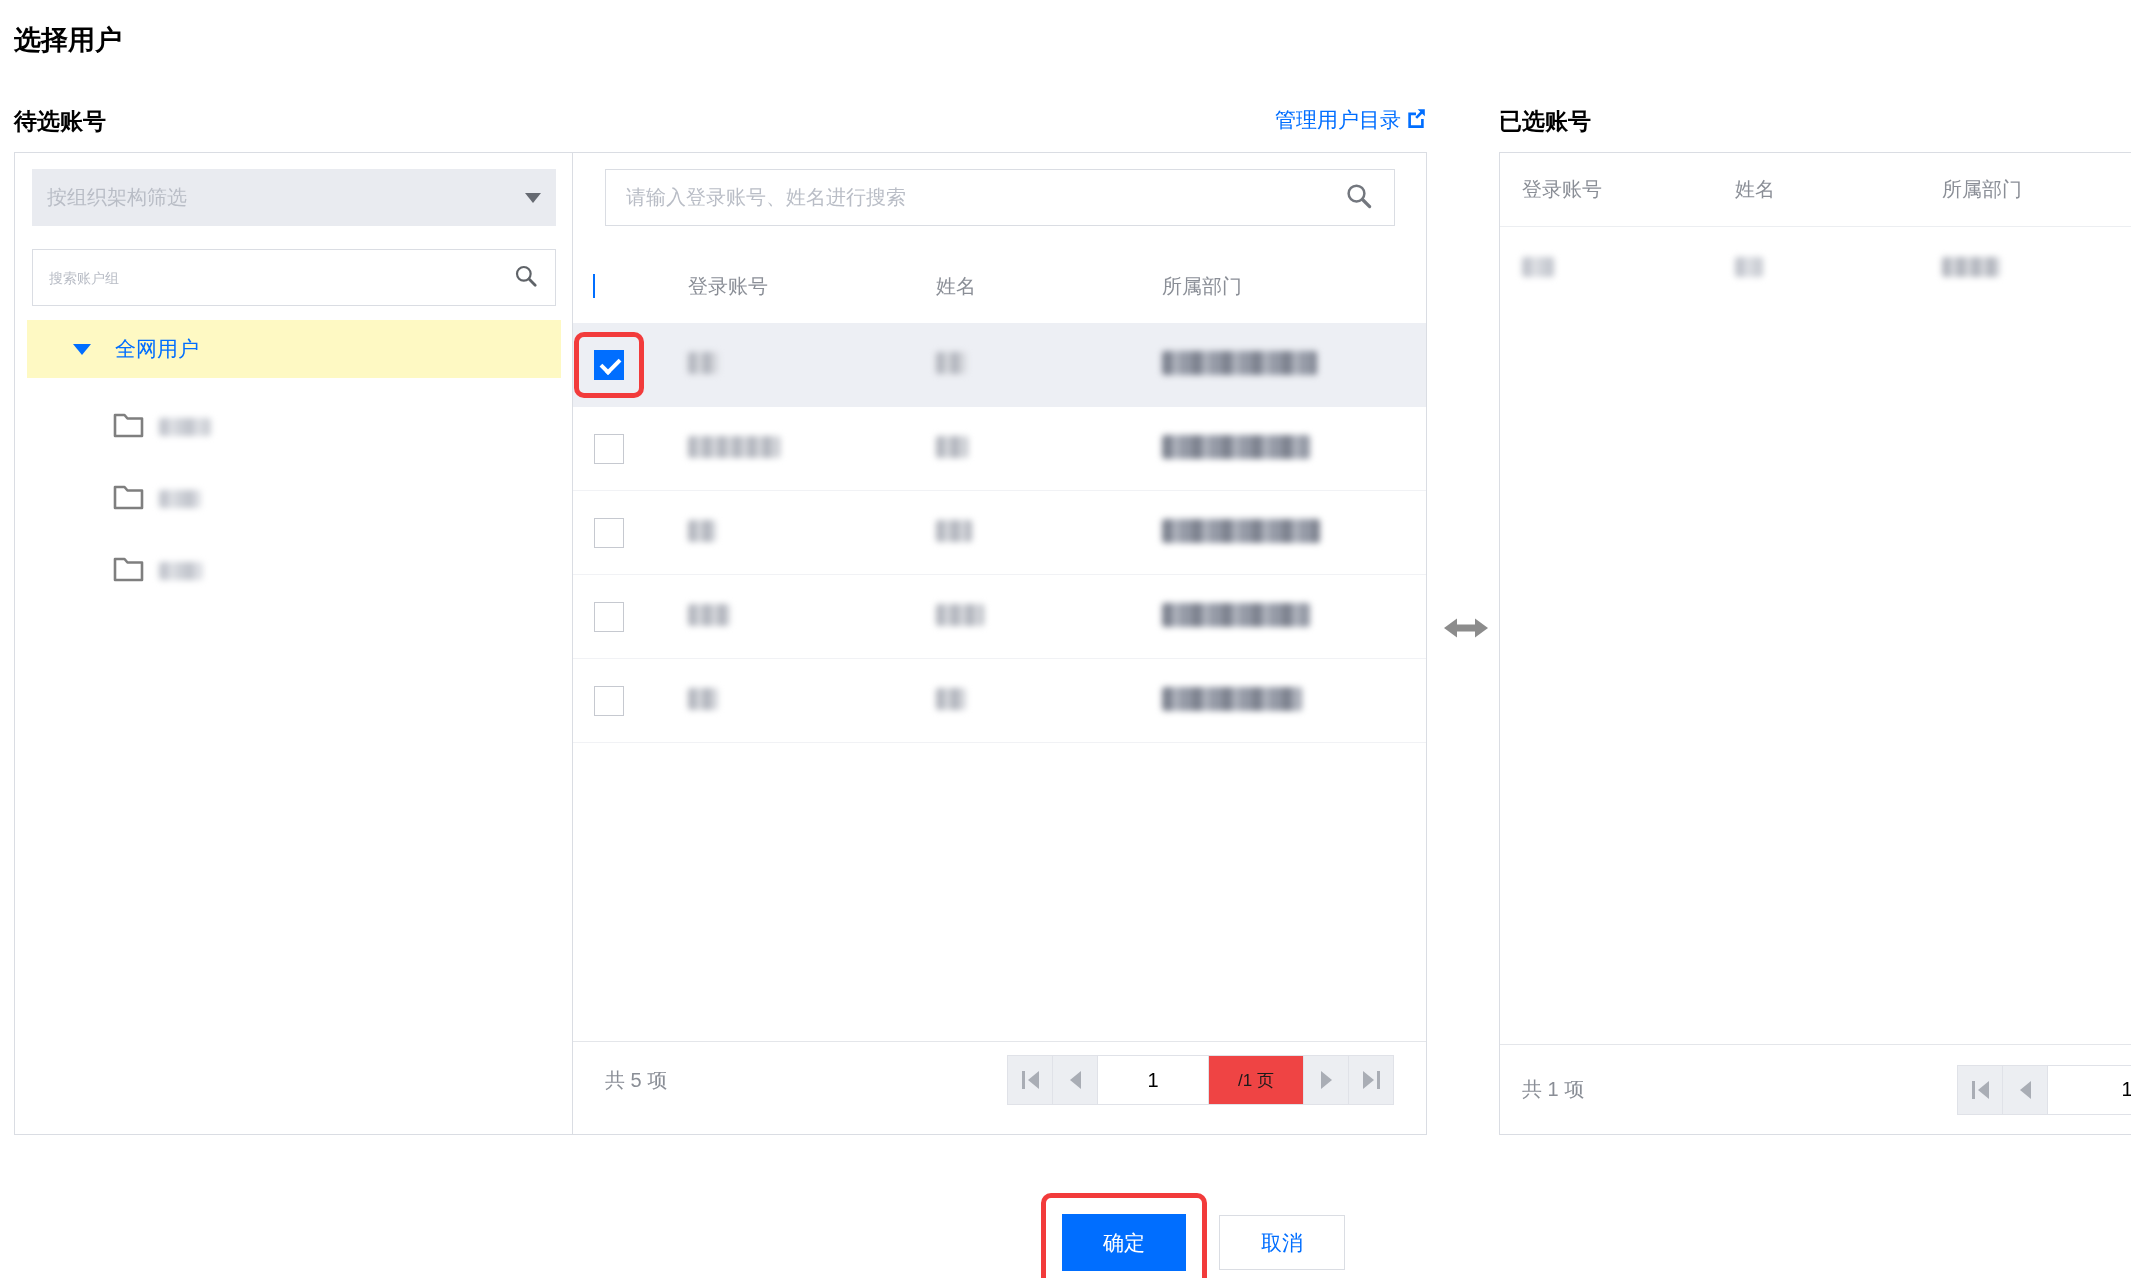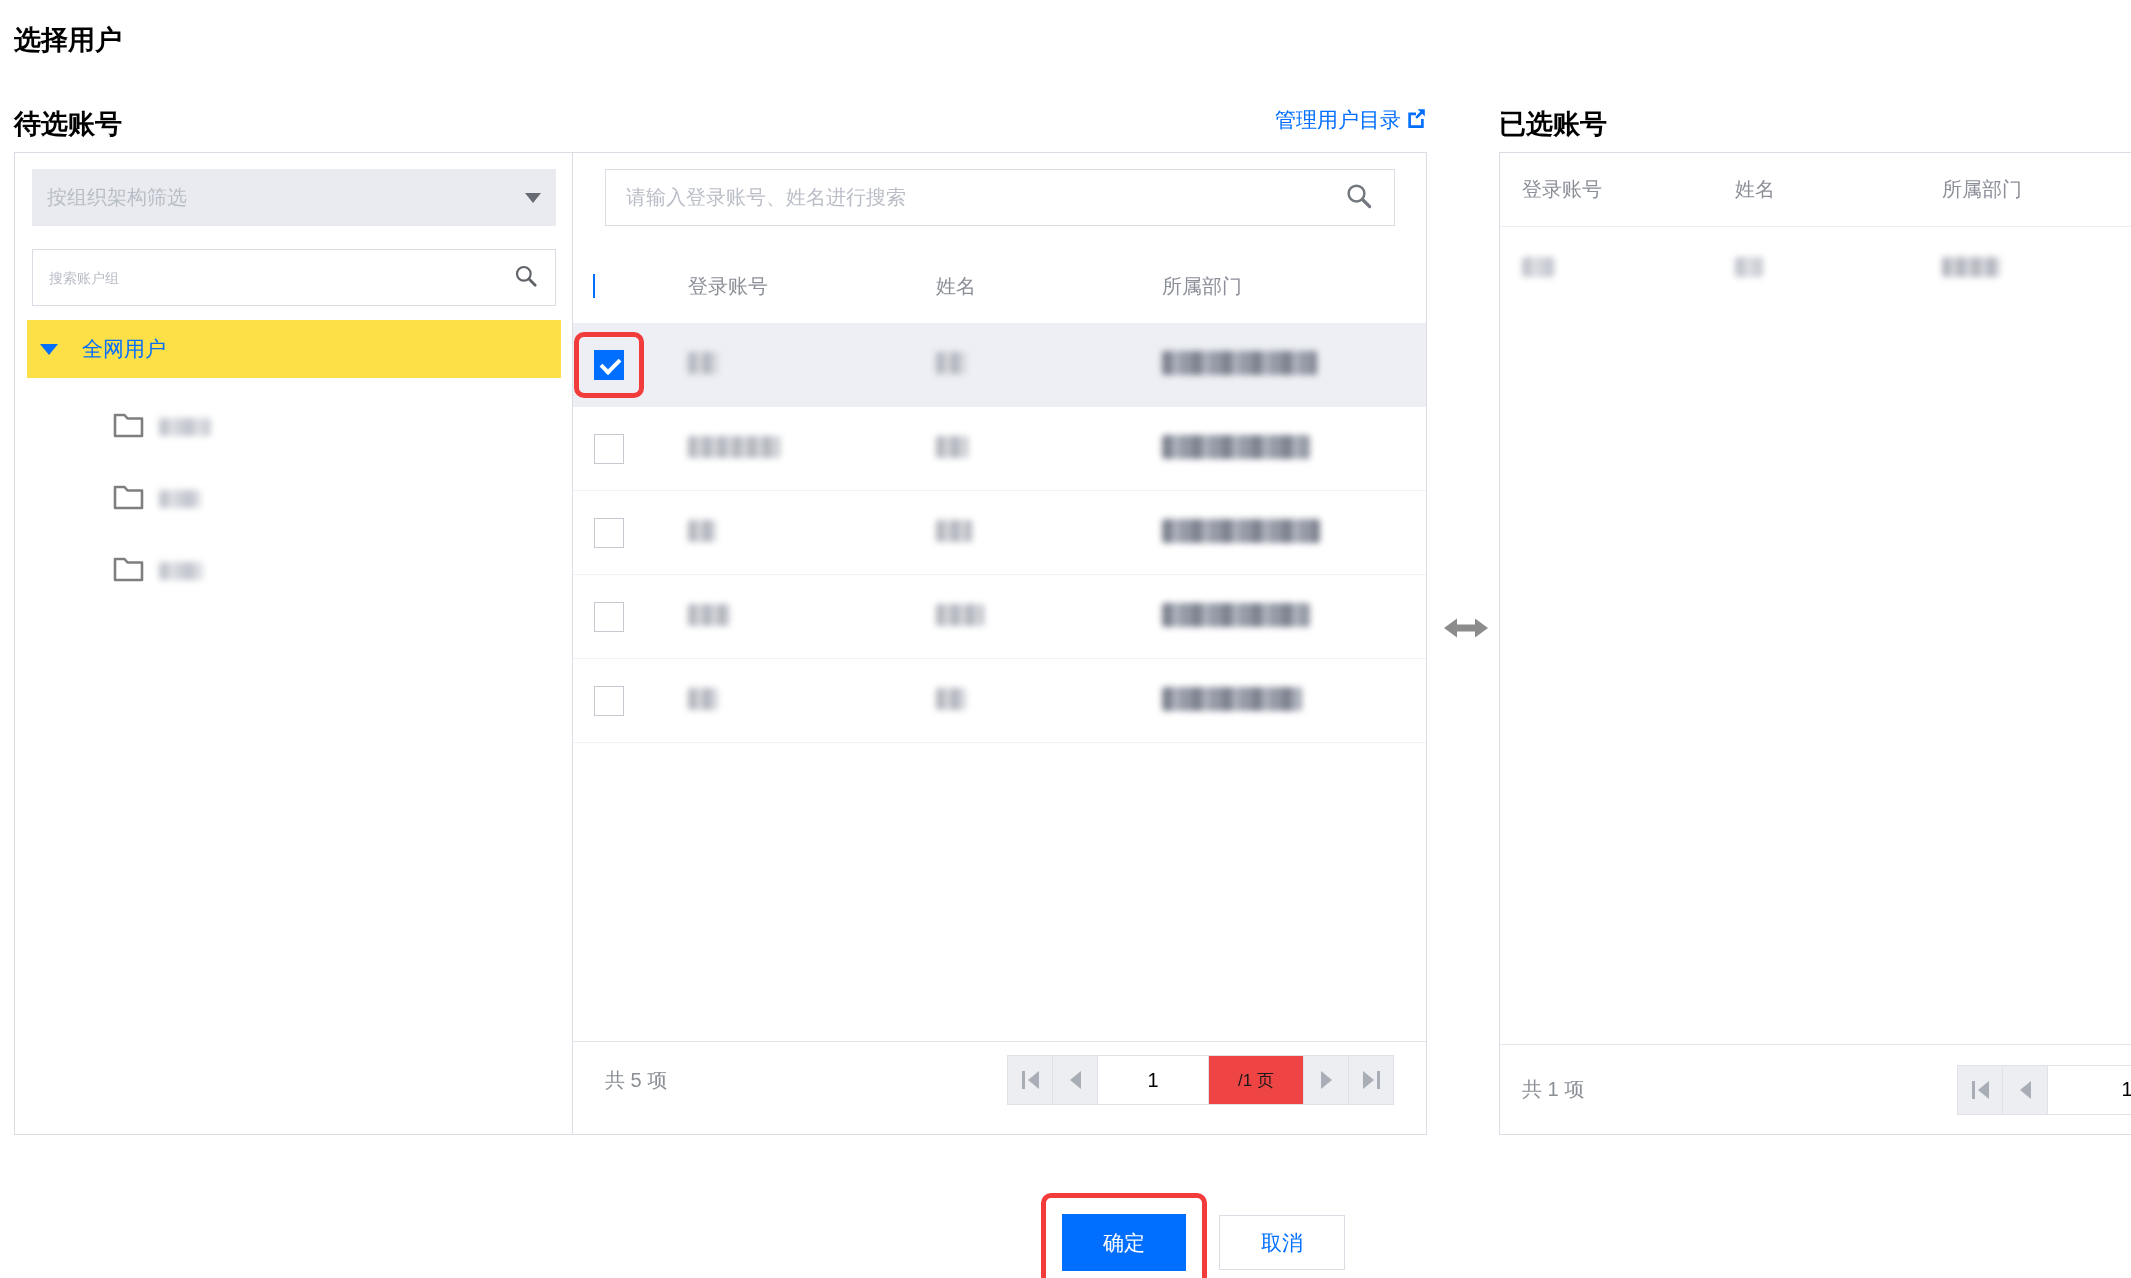--- a/index.html
+++ b/index.html
@@ -2,21 +2,21 @@
 <html><head>
 <meta charset="utf-8">
 <style>
   * { margin:0; padding:0; box-sizing:border-box; }
   html,body { width:2131px; height:1278px; overflow:hidden; background:#fff;
               font-family:"Liberation Sans", sans-serif; color:#000; }
   body { position:relative; }
 
   
   .page-title { position:absolute; left:14px; top:22px; font-size:27px; font-weight:700; }
-  .sec-label  { position:absolute; top:106px; font-size:27px; font-weight:600; }
+  .sec-label  { position:absolute; top:106px; font-size:23px; font-weight:600; }
   .sec-left   { left:14px; }
   .sec-right  { left:1499px; }
   .manage-link{ position:absolute; top:106px; right:704px; font-size:21px; color:#006eff;
                 display:flex; align-items:center; gap:4px; cursor:pointer; }
 
   
   .container { position:absolute; left:14px; top:152px; width:1413px; height:983px;
                border:1px solid #dadde3; display:flex; }
   .pane-left { width:558px; border-right:1px solid #dadde3; position:relative; }
   .pane-mid  { flex:1; position:relative; }
@@ -29,22 +29,22 @@
                 border-left:8px solid transparent; border-right:8px solid transparent;
                 border-top:10px solid #666a72; }
   .grp-search { position:absolute; left:17px; top:96px; width:524px; height:57px;
                 background:#fff; border:1px solid #dadde3; display:flex; align-items:center;
                 padding:0 16px; }
   .grp-search input { flex:1; border:none; outline:none; font-size:14px; color:#333;
                 font-family:inherit; }
   .grp-search input::placeholder { color:#b9bdc6; }
 
   .tree-root { position:absolute; left:12px; top:167px; width:534px; height:58px;
-               background:#fde047; display:flex; align-items:center; gap:24px;
-               padding-left:13px; cursor:pointer; }
+               background:#fef9c3; display:flex; align-items:center; gap:24px;
+               padding-left:46px; cursor:pointer; }
   .tree-root .tri { width:0; height:0; border-left:9px solid transparent;
                border-right:9px solid transparent; border-top:11px solid #006eff; }
   .tree-root .lbl { font-size:21px; color:#006eff; }
   .tree-folders { position:absolute; left:0; top:238px; width:558px; }
   .folder-item { height:72px; display:flex; align-items:center; gap:15px;
                padding-left:98px; cursor:pointer; }
 
   
   .user-search { position:absolute; left:32px; top:16px; width:790px; height:57px;
                  background:#fff; border:1px solid #dadde3; display:flex; align-items:center;

